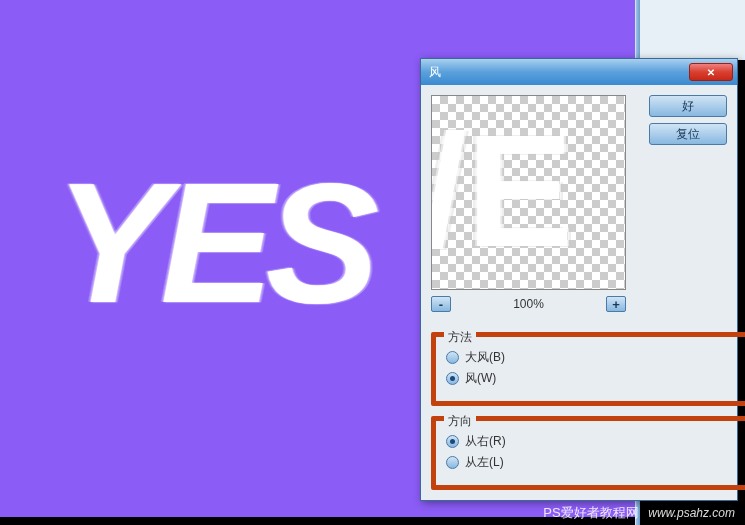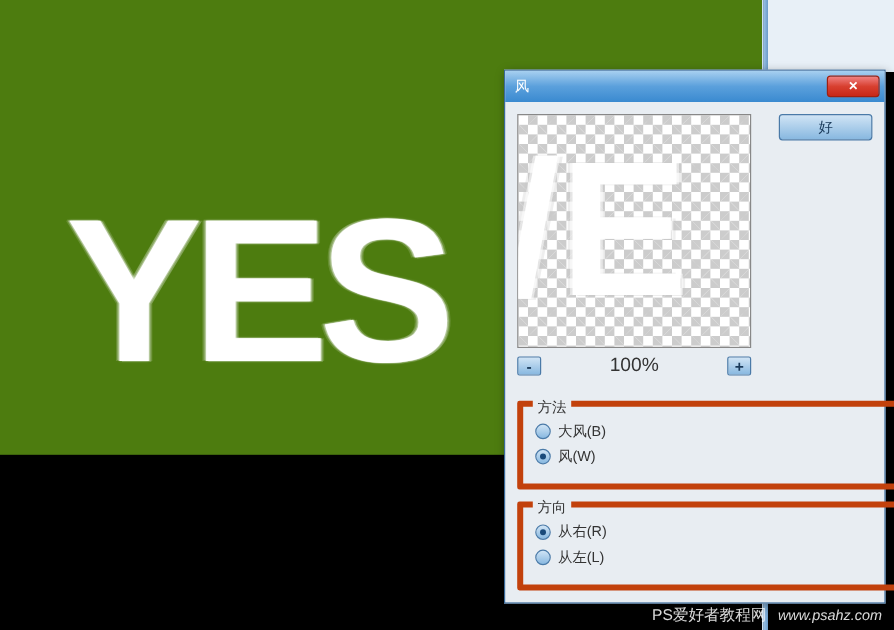--- a/index.html
+++ b/index.html
@@ -9,23 +9,24 @@
       background: #000;
       font-family: "Microsoft YaHei", "SimSun", sans-serif;
       position: relative;
       overflow: hidden;
     }
     .canvas-preview {
       position: absolute;
       top: 0;
       left: 0;
       width: 635px;
-      height: 379px;
-      background: #4d7c0f;
+      height: 517px;
+      background: #8b5cf6;
       overflow: hidden;
+      font-style: italic;
     }
     .yes-text {
       position: absolute;
       top: 145px;
       left: 55px;
       font-size: 170px;
       font-weight: 900;
       color: #fff;
       letter-spacing: -8px;
       font-family: Arial, sans-serif;
@@ -165,21 +166,21 @@
       font-size: 13px;
       font-weight: bold;
       color: #1a3a5a;
       display: flex;
       align-items: center;
       justify-content: center;
       cursor: pointer;
       line-height: 1;
     }
     .zoom-label {
-      font-size: 16px;
+      font-size: 12px;
       color: #333;
     }
     .group {
       border: 5px solid #c2410c;
       border-radius: 2px;
       margin-top: 10px;
       padding: 8px 10px 10px 10px;
       position: relative;
       width: 340px;
     }
@@ -254,20 +255,21 @@
         <div class="preview-e">/E</div>
       </div>
       <div class="zoom-row">
         <div class="zoom-btn">-</div>
         <span class="zoom-label">100%</span>
         <div class="zoom-btn">+</div>
       </div>
     </div>
     <div class="right-col">
       <div class="btn">好</div>
+      <div class="btn">复位</div>
     </div>
   </div>
 
   <div class="group" style="margin-left:10px;margin-right:10px;">
     <span class="group-legend">方法</span>
     <div class="radio-row">
       <span class="radio-outer"></span>
       <span>大风(B)</span>
     </div>
     <div class="radio-row">

